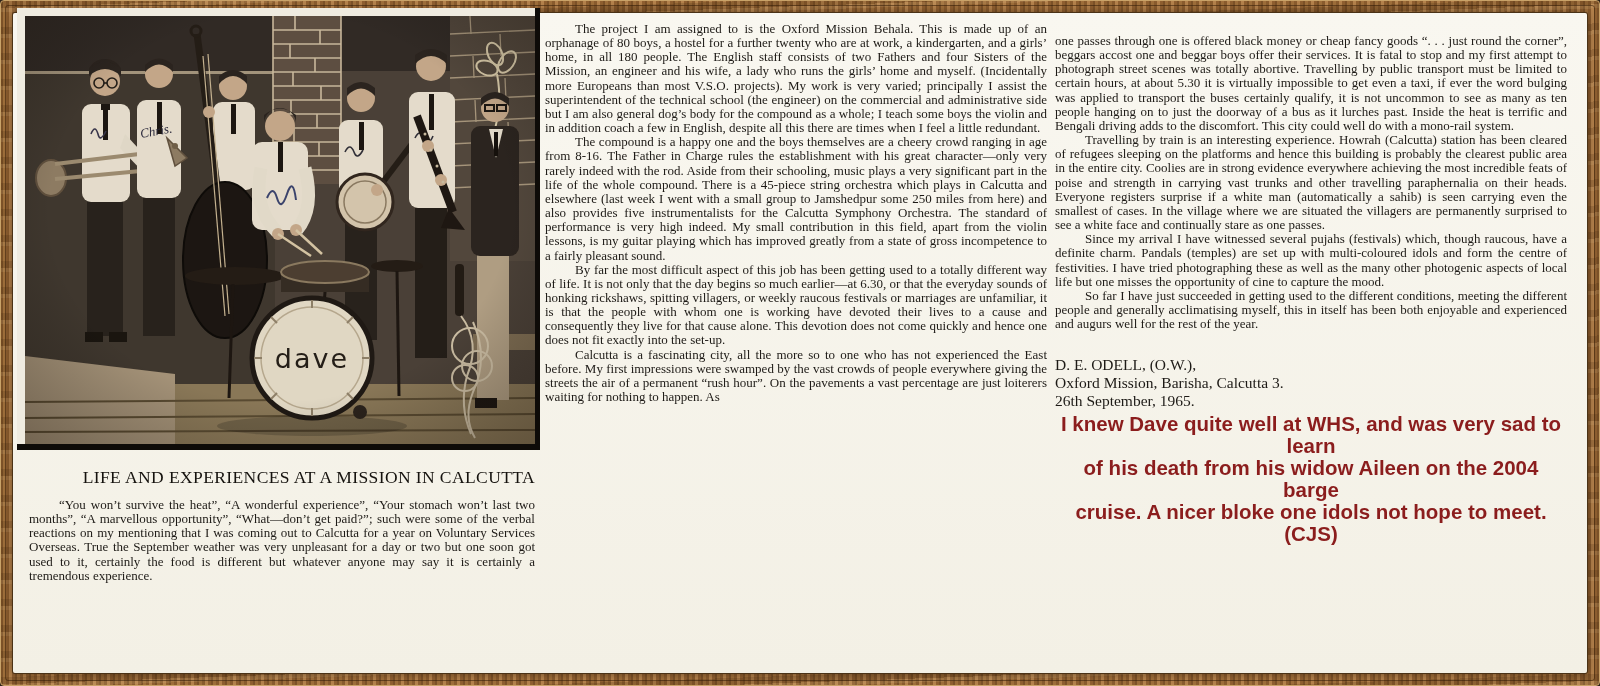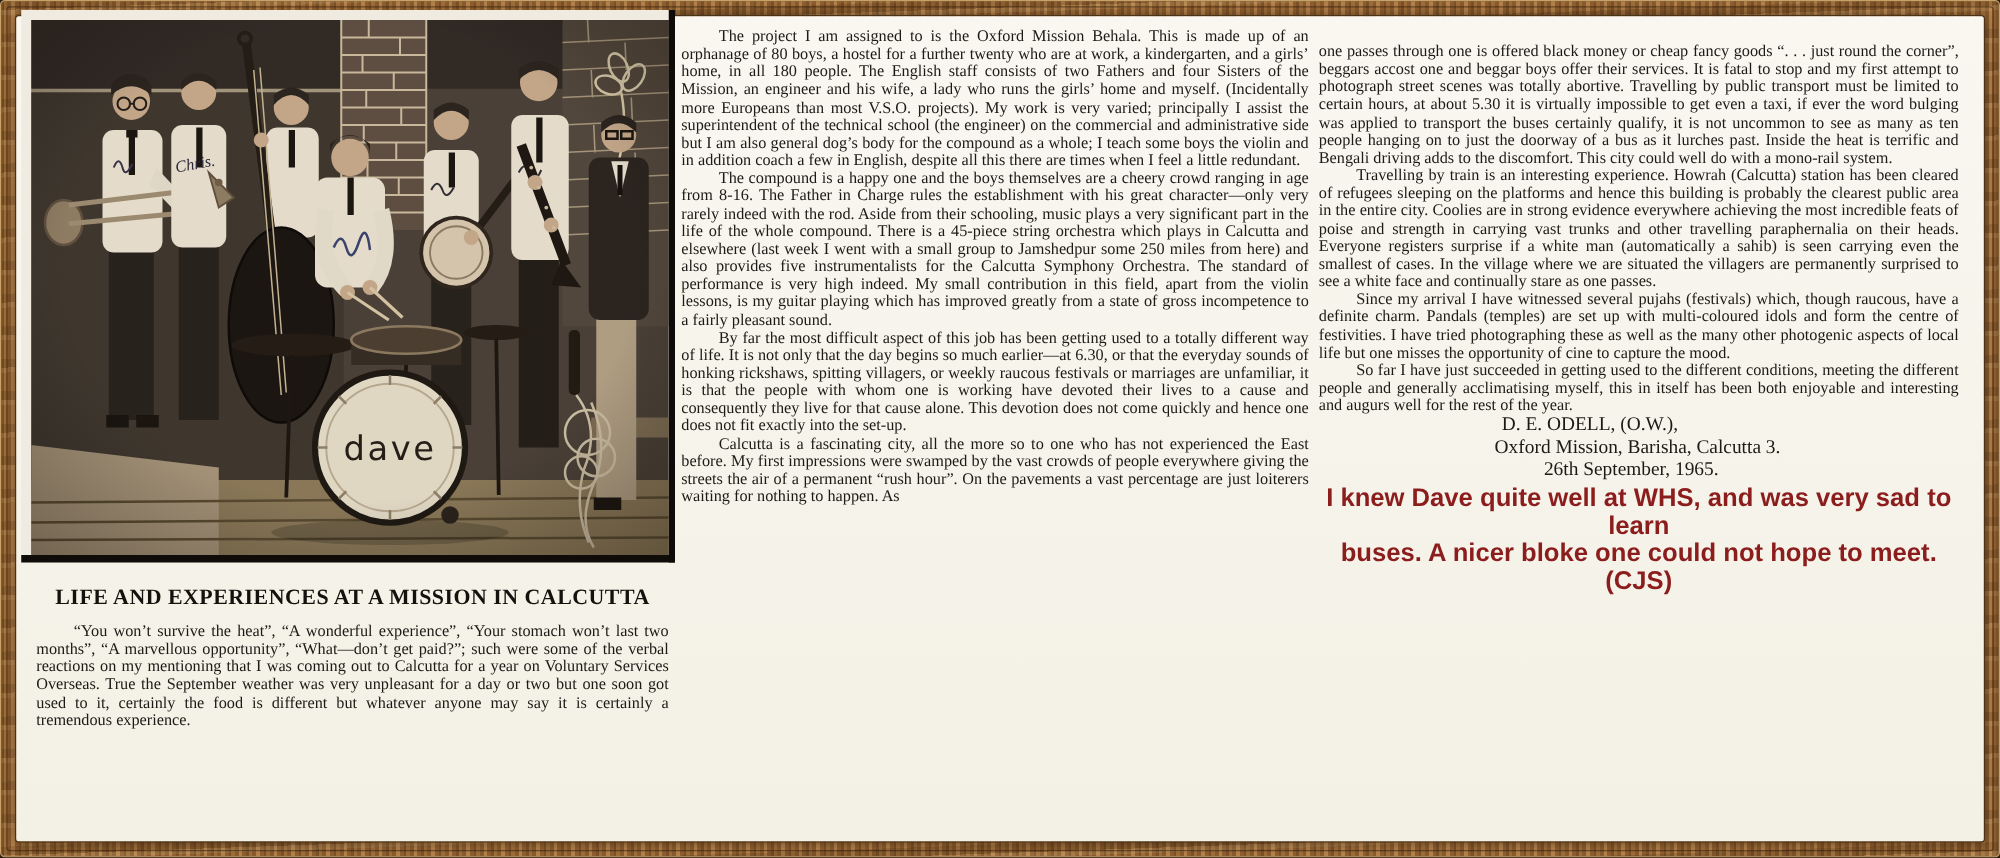--- a/index.html
+++ b/index.html
@@ -20,23 +20,23 @@
     background:#efebe0;padding:8px 0 0 8px;box-sizing:border-box;
     border-right:5px solid #0e0b08;border-bottom:6px solid #0e0b08;}
   .photo-wrap svg{display:block;}
   
   .col{position:absolute;overflow:hidden;color:#1d1a16;}
   .col p{margin:0;font-size:13px;line-height:1.09;text-align:justify;}
   .col p.ind{text-indent:30px;}
   .col1{left:16px;top:440px;width:506px;height:218px;}
   .col2{left:532px;top:9px;width:502px;height:656px;}
   .col3{left:1042px;top:21px;width:512px;height:656px;}
-  .title{font-size:17.5px;font-weight:bold;text-align:center;letter-spacing:.4px;
+  .title{font-size:17.5px;font-weight:normal;text-align:right;letter-spacing:.4px;
     margin:14px 0 10px 0;color:#15120e;}
-  .signoff{font-size:15.5px;line-height:1.15;text-align:center;}
+  .signoff{font-size:15.5px;line-height:1.15;text-align:left;margin-top:25px;}
   .signoff .s1{padding-right:78px;}
   .signoff .s2{padding-right:2px;}
   .signoff .s3{padding-right:12px;}
   .annotation{margin-top:3px;font-family:"Liberation Sans","DejaVu Sans",sans-serif;
     font-weight:bold;font-size:20.5px;line-height:1.08;text-align:center;}
 </style>
 </head>
 <body>
 
 <div class="stage">
@@ -290,26 +290,27 @@
       <p class="ind">The project I am assigned to is the Oxford Mission Behala. This is made up of an orphanage of 80 boys, a hostel for a further twenty who are at work, a kindergarten, and a girls’ home, in all 180 people. The English staff consists of two Fathers and four Sisters of the Mission, an engineer and his wife, a lady who runs the girls’ home and myself. (Incidentally more Europeans than most V.S.O. projects). My work is very varied; principally I assist the superintendent of the technical school (the engineer) on the commercial and administrative side but I am also general dog’s body for the compound as a whole; I teach some boys the violin and in addition coach a few in English, despite all this there are times when I feel a little redundant.</p>
       <p class="ind">The compound is a happy one and the boys themselves are a cheery crowd ranging in age from 8-16. The Father in Charge rules the establishment with his great character—only very rarely indeed with the rod. Aside from their schooling, music plays a very significant part in the life of the whole compound. There is a 45-piece string orchestra which plays in Calcutta and elsewhere (last week I went with a small group to Jamshedpur some 250 miles from here) and also provides five instrumentalists for the Calcutta Symphony Orchestra. The standard of performance is very high indeed. My small contribution in this field, apart from the violin lessons, is my guitar playing which has improved greatly from a state of gross incompetence to a fairly pleasant sound.</p>
       <p class="ind">By far the most difficult aspect of this job has been getting used to a totally different way of life. It is not only that the day begins so much earlier—at 6.30, or that the everyday sounds of honking rickshaws, spitting villagers, or weekly raucous festivals or marriages are unfamiliar, it is that the people with whom one is working have devoted their lives to a cause and consequently they live for that cause alone. This devotion does not come quickly and hence one does not fit exactly into the set-up.</p>
       <p class="ind">Calcutta is a fascinating city, all the more so to one who has not experienced the East before. My first impressions were swamped by the vast crowds of people everywhere giving the streets the air of a permanent “rush hour”. On the pavements a vast percentage are just loiterers waiting for nothing to happen. As</p>
     </div>
 
     <div class="col col3">
       <p>one passes through one is offered black money or cheap fancy goods “. . . just round the corner”, beggars accost one and beggar boys offer their services. It is fatal to stop and my first attempt to photograph street scenes was totally abortive. Travelling by public transport must be limited to certain hours, at about 5.30 it is virtually impossible to get even a taxi, if ever the word bulging was applied to transport the buses certainly qualify, it is not uncommon to see as many as ten people hanging on to just the doorway of a bus as it lurches past. Inside the heat is terrific and Bengali driving adds to the discomfort. This city could well do with a mono-rail system.</p>
       <p class="ind">Travelling by train is an interesting experience. Howrah (Calcutta) station has been cleared of refugees sleeping on the platforms and hence this building is probably the clearest public area in the entire city. Coolies are in strong evidence everywhere achieving the most incredible feats of poise and strength in carrying vast trunks and other travelling paraphernalia on their heads. Everyone registers surprise if a white man (automatically a sahib) is seen carrying even the smallest of cases. In the village where we are situated the villagers are permanently surprised to see a white face and continually stare as one passes.</p>
       <p class="ind">Since my arrival I have witnessed several pujahs (festivals) which, though raucous, have a definite charm. Pandals (temples) are set up with multi-coloured idols and form the centre of festivities. I have tried photographing these as well as the many other photogenic aspects of local life but one misses the opportunity of cine to capture the mood.</p>
-      <p class="ind">So far I have just succeeded in getting used to the different conditions, meeting the different people and generally acclimatising myself, this in itself has been both enjoyable and interesting and augurs well for the rest of the year.</p>
+      <p class="ind">So far I have just succeeded in getting used to the different conditions, meeting the different people and generally acclimatising myself, this in itself has been both enjoyable and experienced and augurs well for the rest of the year.</p>
       <div class="signoff">
         <div class="s1">D. E. ODELL, (O.W.),</div>
         <div class="s2">Oxford Mission, Barisha, Calcutta 3.</div>
         <div class="s3">26th September, 1965.</div>
       </div>
       <div class="annotation" id="annotation" style="color: rgb(139, 29, 29); text-align: center;">
         <div>I knew Dave quite well at WHS, and was very sad to learn</div>
-        <div>buses. A nicer bloke one could not hope to meet. (CJS)</div>
+        <div>of his death from his widow Aileen on the 2004 barge</div>
+        <div>cruise. A nicer bloke one idols not hope to meet. (CJS)</div>
       </div>
     </div>
 
   </div>
 </div>
 
 </body></html>

